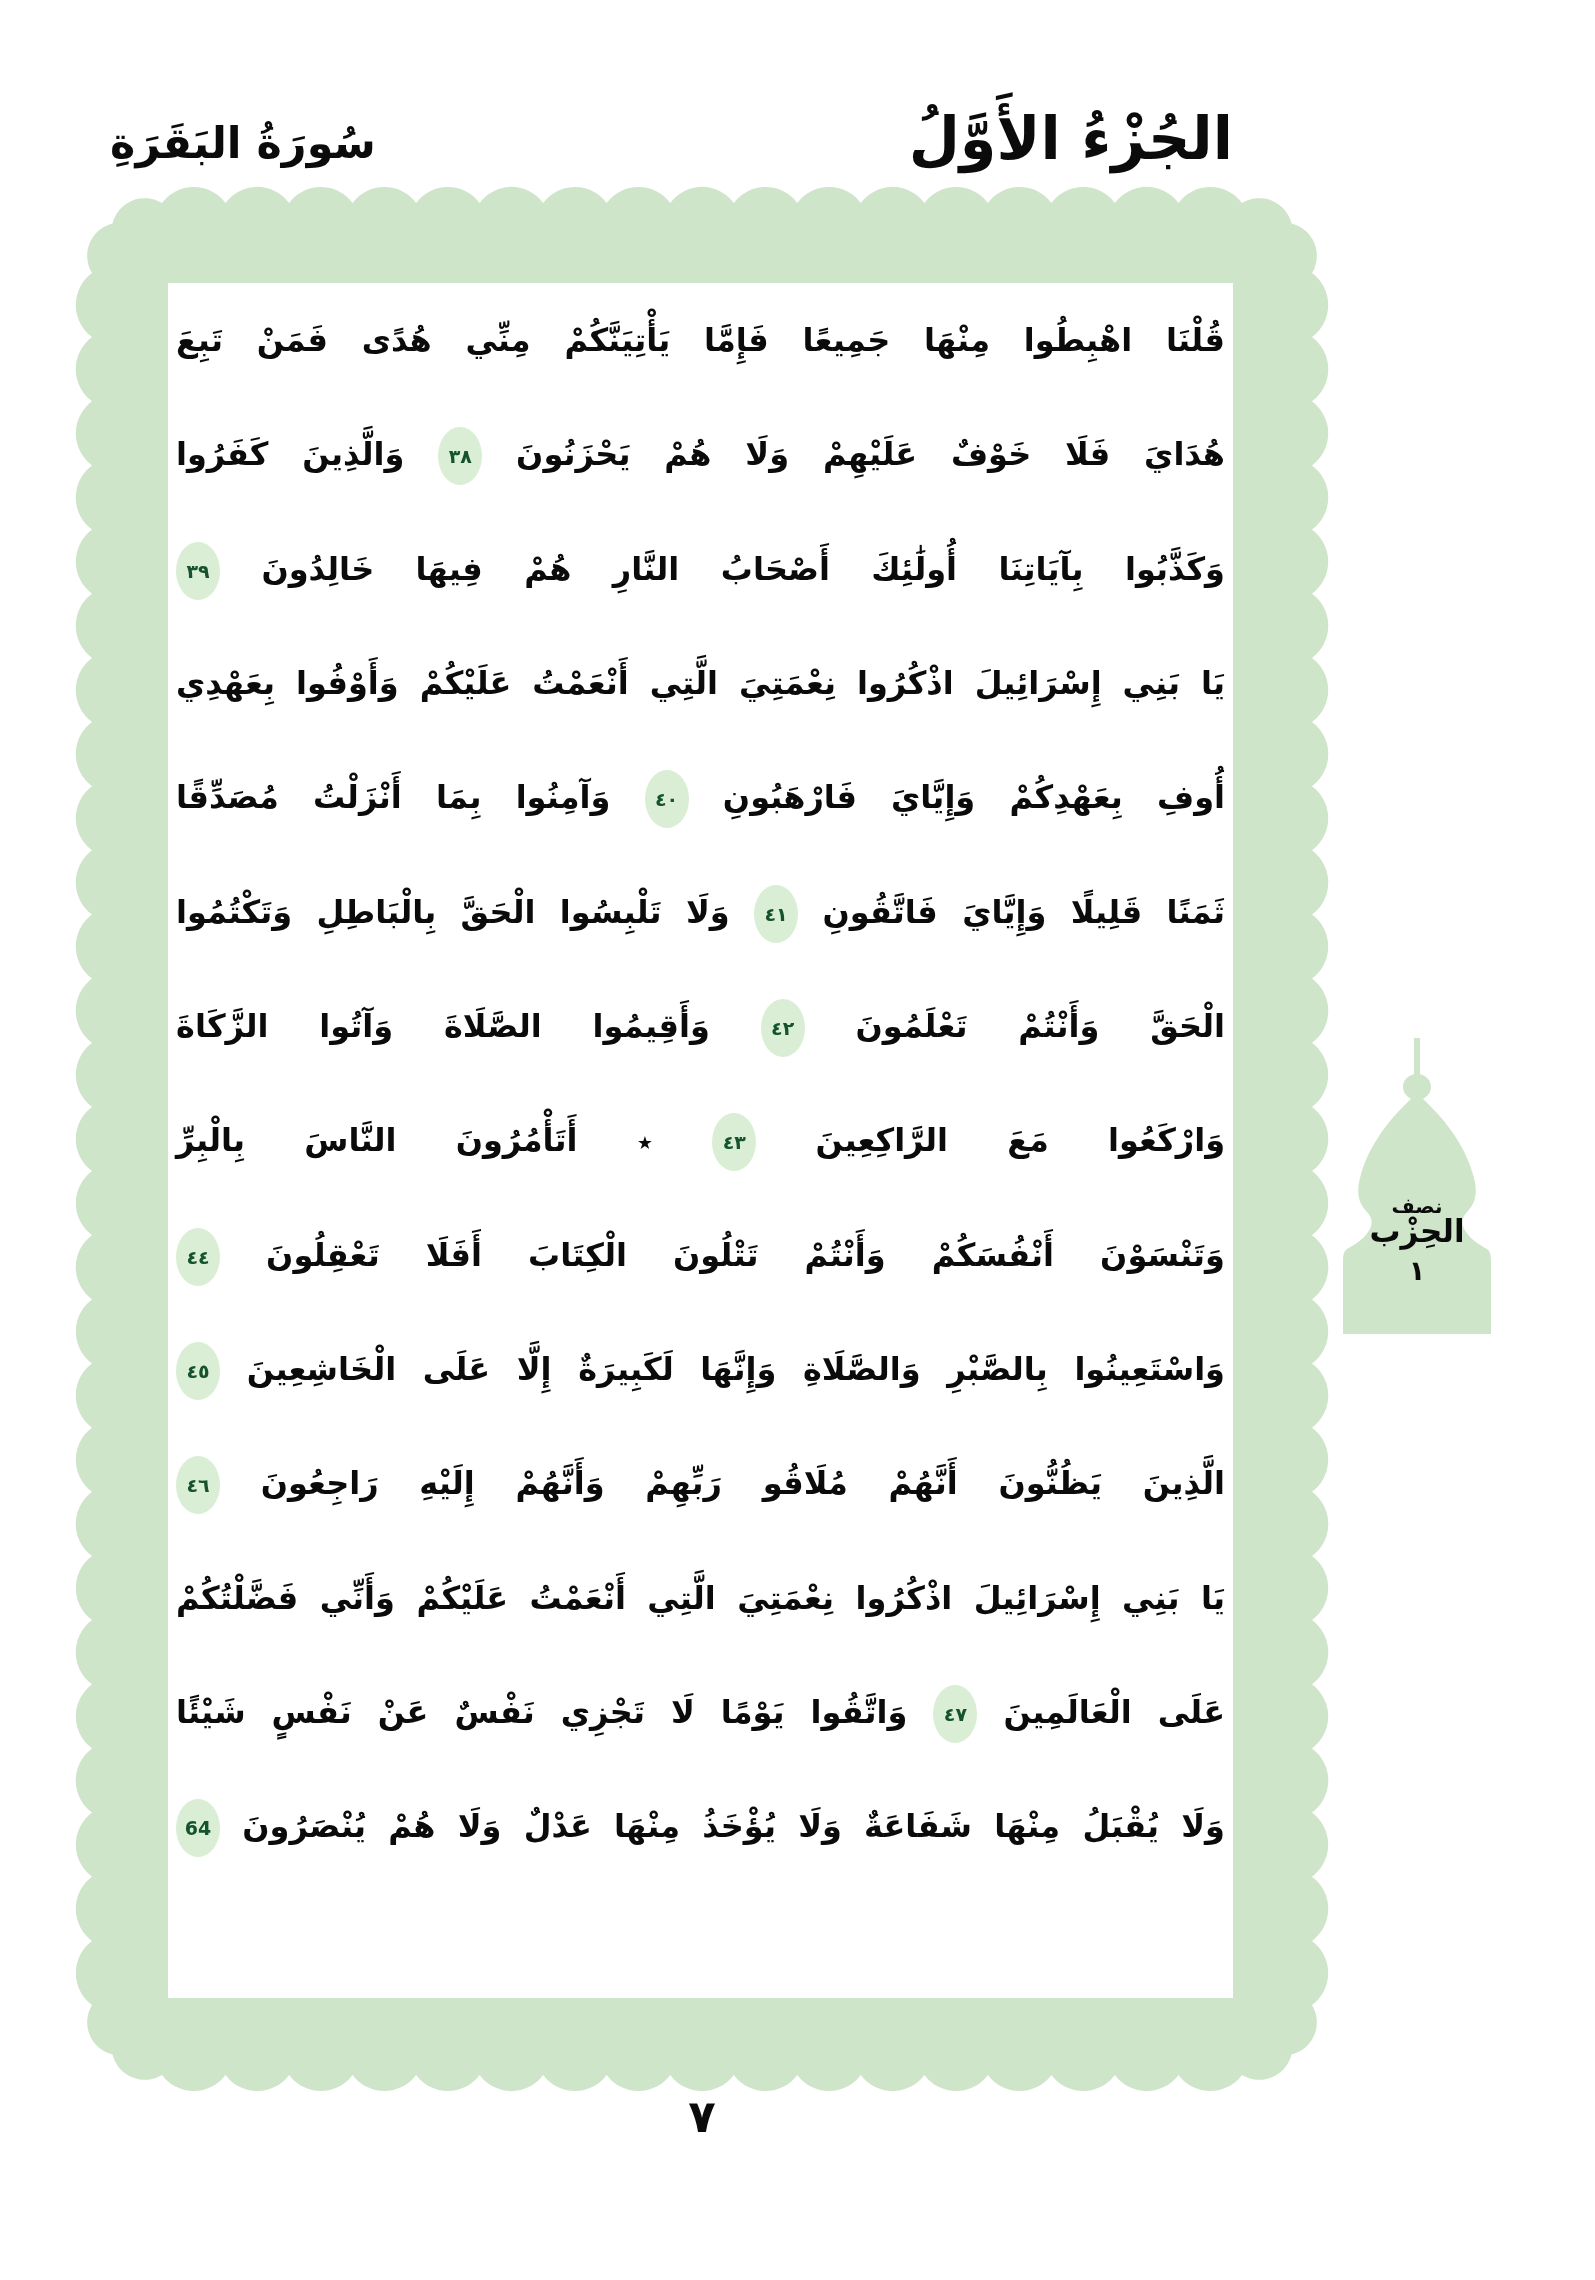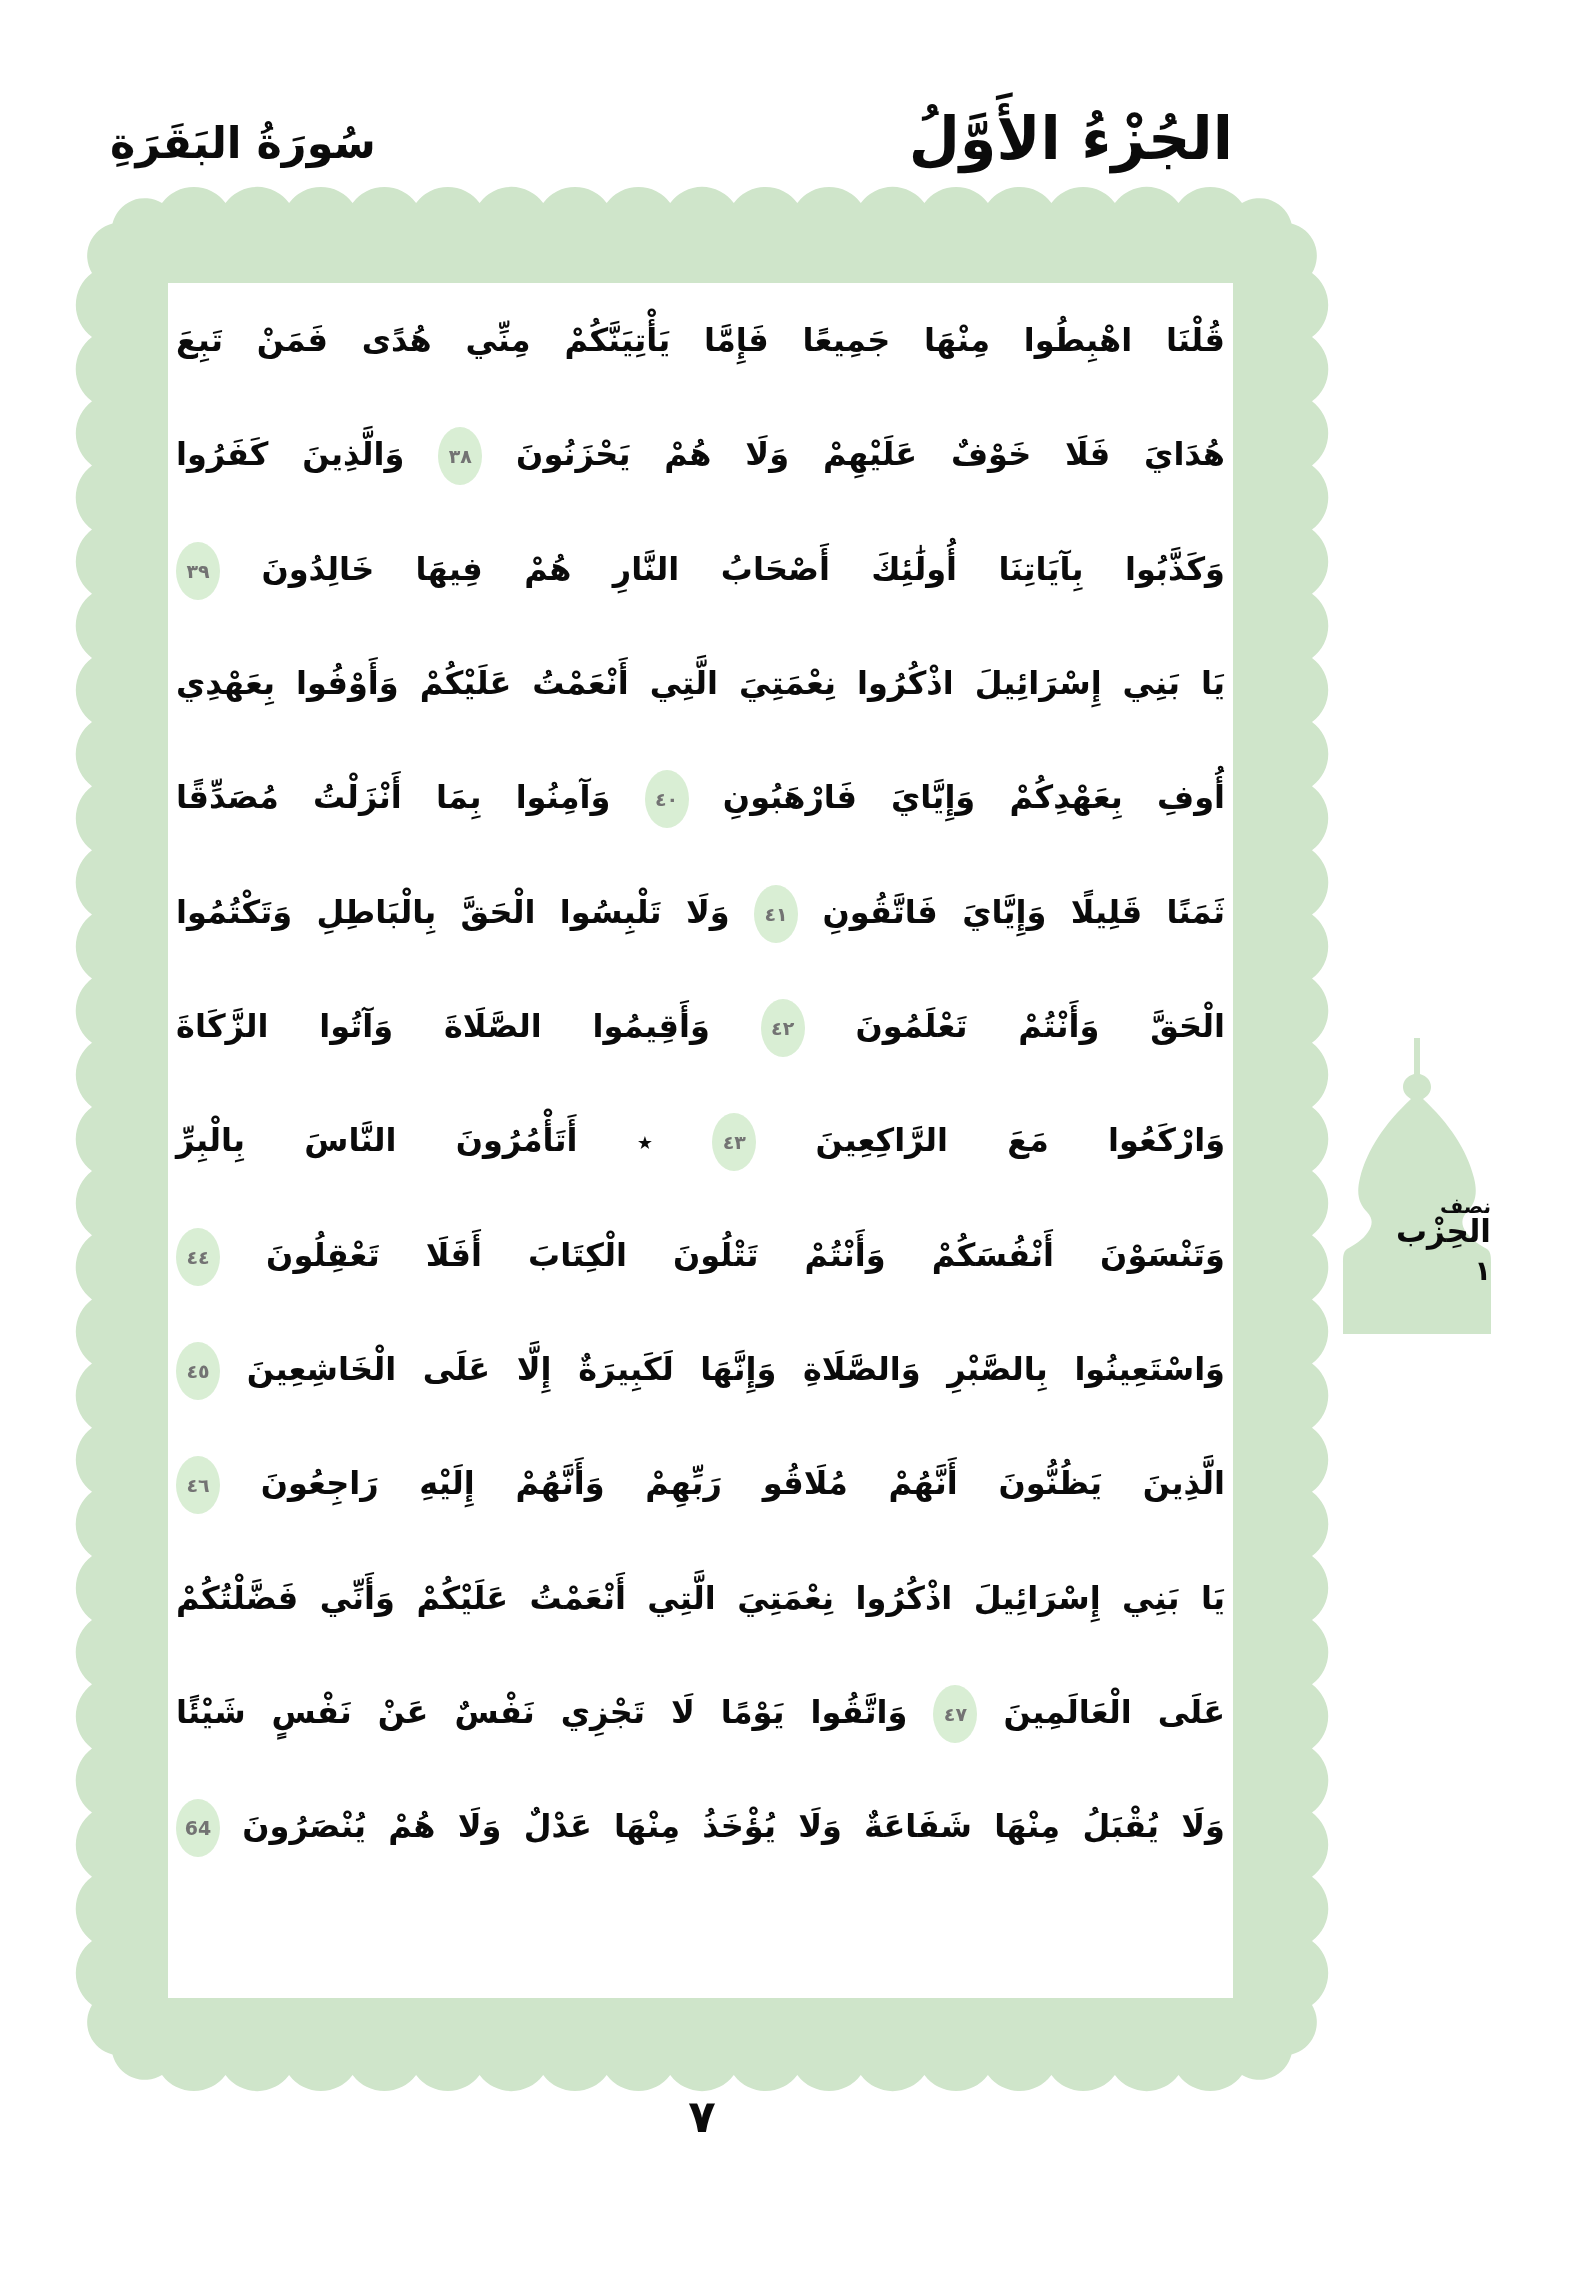--- a/index.html
+++ b/index.html
@@ -29,31 +29,31 @@
     text-align:justify;text-align-last:justify;
     font-size:32px;font-weight:bold;
     white-space:normal;
     direction:rtl;
   }
   .verse-badge{
     display:inline-block;width:44px;height:58px;
     border-radius:50%;
     background:var(--badge-green,#d9eed4);
     text-align:center;line-height:58px;
-    font-size:19px;font-weight:bold;color:#737373;
+    font-size:19px;font-weight:bold;color:#14532d;
     vertical-align:middle;
     text-align-last:center;
   }
   .hizb-star{
     display:inline-block;font-size:30px;font-weight:bold;
     vertical-align:middle;line-height:58px;
   }
   #hizb-marker-text{
     position:absolute;left:1343px;top:1196px;width:148px;
-    text-align:right;direction:rtl;line-height:1;
+    text-align:center;direction:rtl;line-height:1;
   }
   #hizb-marker-text .t1{font-size:20px;font-weight:bold;display:block;}
   #hizb-marker-text .t2{font-size:31px;font-weight:bold;display:block;margin-top:0;}
   #hizb-marker-text .t3{font-size:27px;font-weight:bold;display:block;margin-top:10px;}
   #page-number{
     position:absolute;left:92px;top:2090px;width:1220px;
     text-align:center;font-size:45px;font-weight:bold;
   }
 </style>
 </head>

